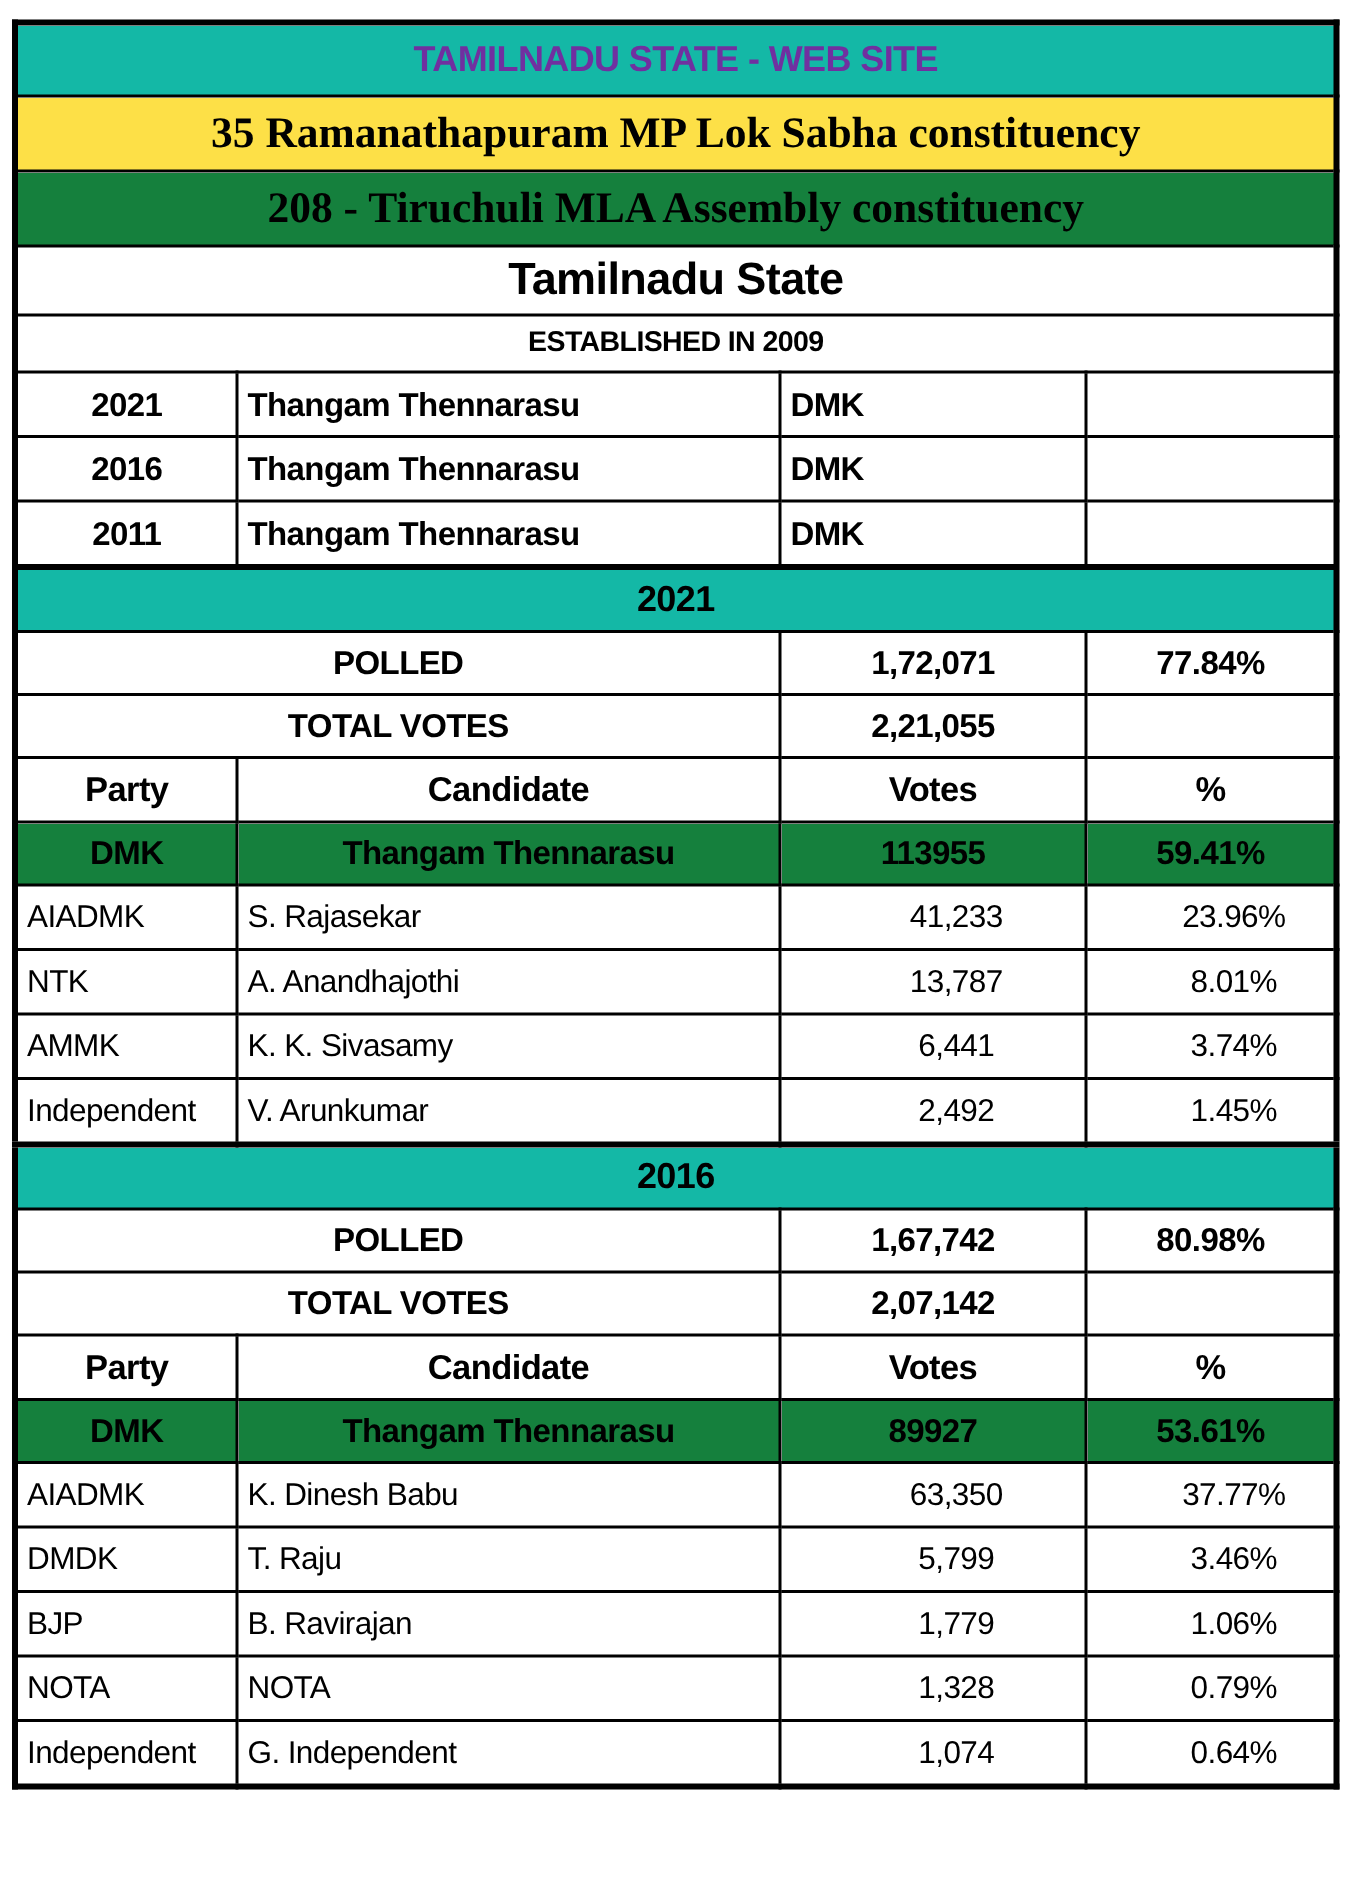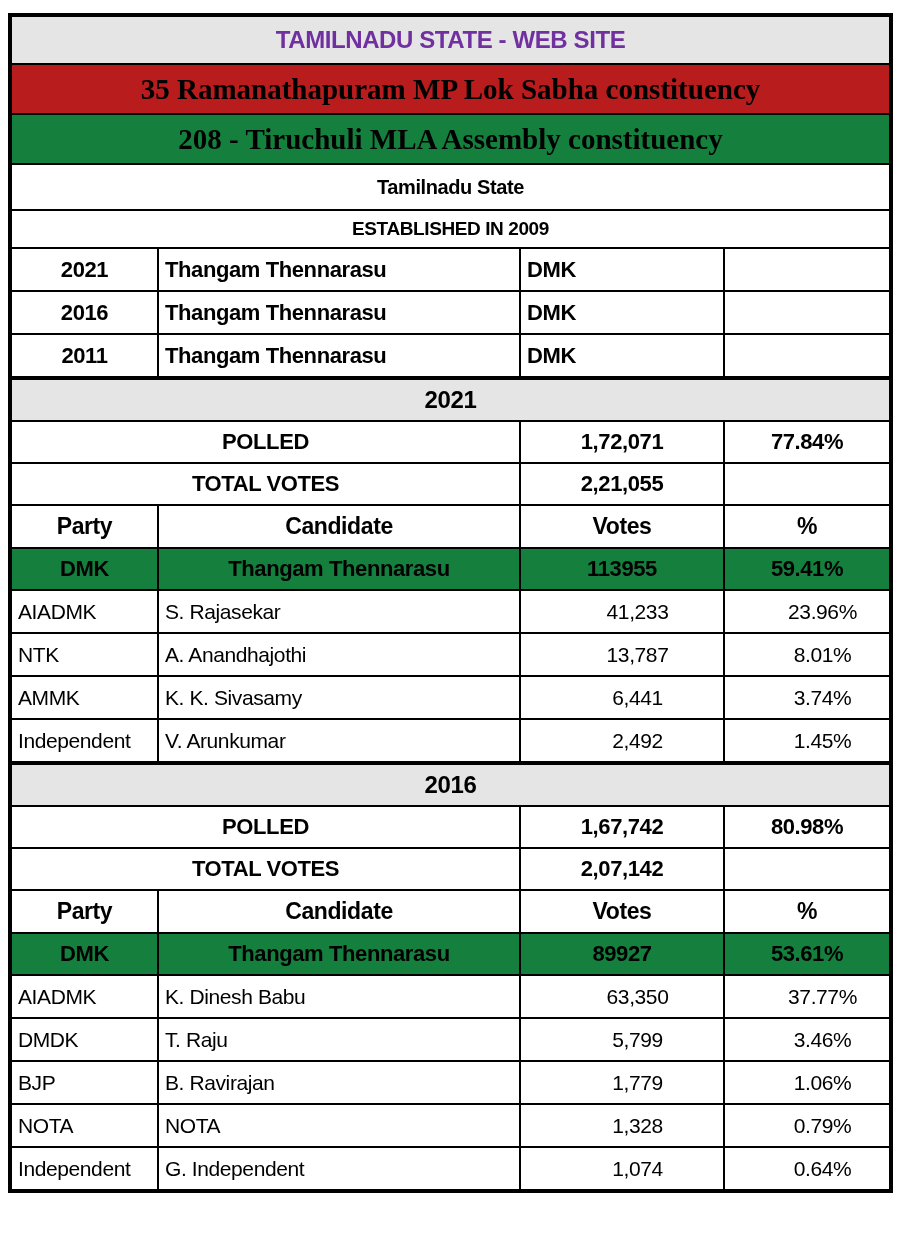--- a/index.html
+++ b/index.html
@@ -20,36 +20,36 @@
   }
   td {
     border: 2px solid #000;
     padding: 0 6px;
     overflow: hidden;
     white-space: nowrap;
     letter-spacing: -0.4px;
     vertical-align: middle;
   }
   
-  .bg-peach  { background: #e5e5e5; }
-  .bg-yellow { background: #b91c1c; }
+  .bg-peach  { background: #14b8a6; }
+  .bg-yellow { background: #fde047; }
   .bg-green  { background: #15803d; }
   
   .r-title td {
     height: 46px; text-align: center;
     font-weight: bold; font-size: 24px; color: #7030A0;
   }
   .r-mp td, .r-mla td {
     height: 48px; text-align: center;
     font-family: "Liberation Serif", serif;
     font-weight: bold; font-size: 29px; letter-spacing: 0;
   }
   .r-state td {
     height: 44px; text-align: center;
-    font-weight: bold; font-size: 20px;
+    font-weight: bold; font-size: 30px;
   }
   .r-mhead td {
     height: 42px; font-weight: bold; font-size: 23px; text-align: left;
   }
   .r-mhead td.c-year { text-align: center; }
   .r-est td {
     height: 36px; text-align: center; font-weight: bold; font-size: 19px;
   }
   .r-member td { height: 41px; font-weight: bold; font-size: 22px; }
   .r-member td.c-year { text-align: center; }

